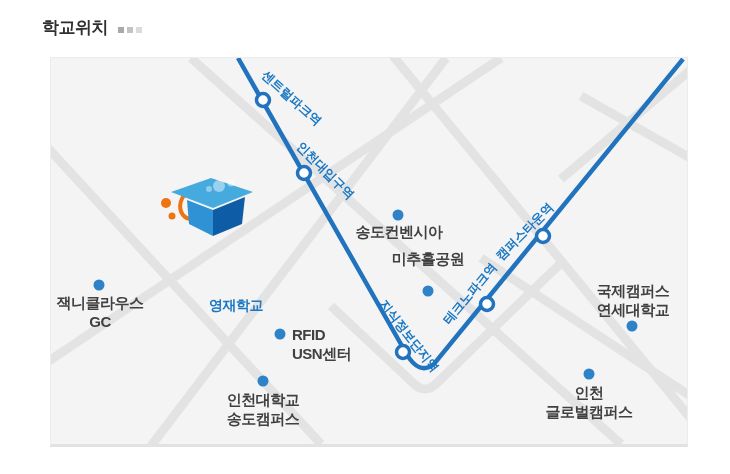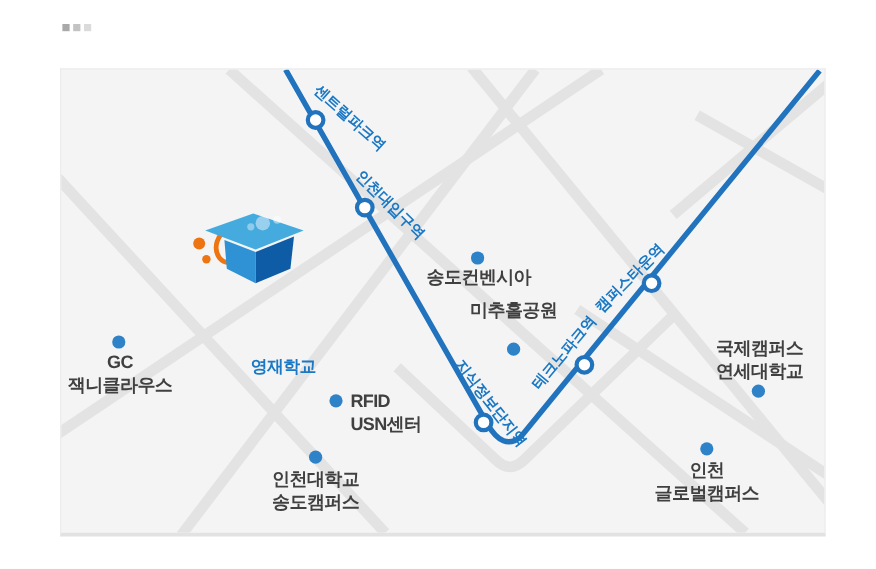--- a/index.html
+++ b/index.html
@@ -36,20 +36,21 @@
     color:#1a78c4;font-size:14px;font-weight:bold;line-height:1.3;letter-spacing:-0.5px;
   }
   .station-label{
     font-size:12.5px;font-weight:bold;fill:#1a78c4;letter-spacing:0px;
   }
 </style>
 </head>
 <body>
 
 <div class="page-header">
+  <h1 class="page-title">학교위치</h1>
   <div class="title-deco">
     <span class="sq1"></span>
       <span class="sq2"></span>
       <span class="sq3"></span>
   </div>
 </div>
 
 <div class="map">
 
   <svg class="base" width="636" height="386" viewBox="0 0 636 386">
@@ -105,22 +106,22 @@
     <div>송도컨벤시아</div>
   </div>
 
   <div class="poi-label center" style="left:307px;top:192px;">
     <div>미추홀공원</div>
   </div>
   <div class="poi-dot" style="left:377px;top:233px;"></div>
 
   <div class="poi-dot" style="left:48px;top:227px;"></div>
   <div class="poi-label center" style="left:-21px;top:236px;">
+    <div>잭니클라우스</div>
     <div>GC</div>
-    <div>잭니클라우스</div>
   </div>
 
   <div class="poi-dot" style="left:229px;top:276px;"></div>
   <div class="poi-label" style="left:241px;top:268px;">
     <div>RFID</div>
     <div>USN센터</div>
   </div>
 
   <div class="poi-dot" style="left:212px;top:323px;"></div>
   <div class="poi-label center" style="left:142px;top:333px;">

